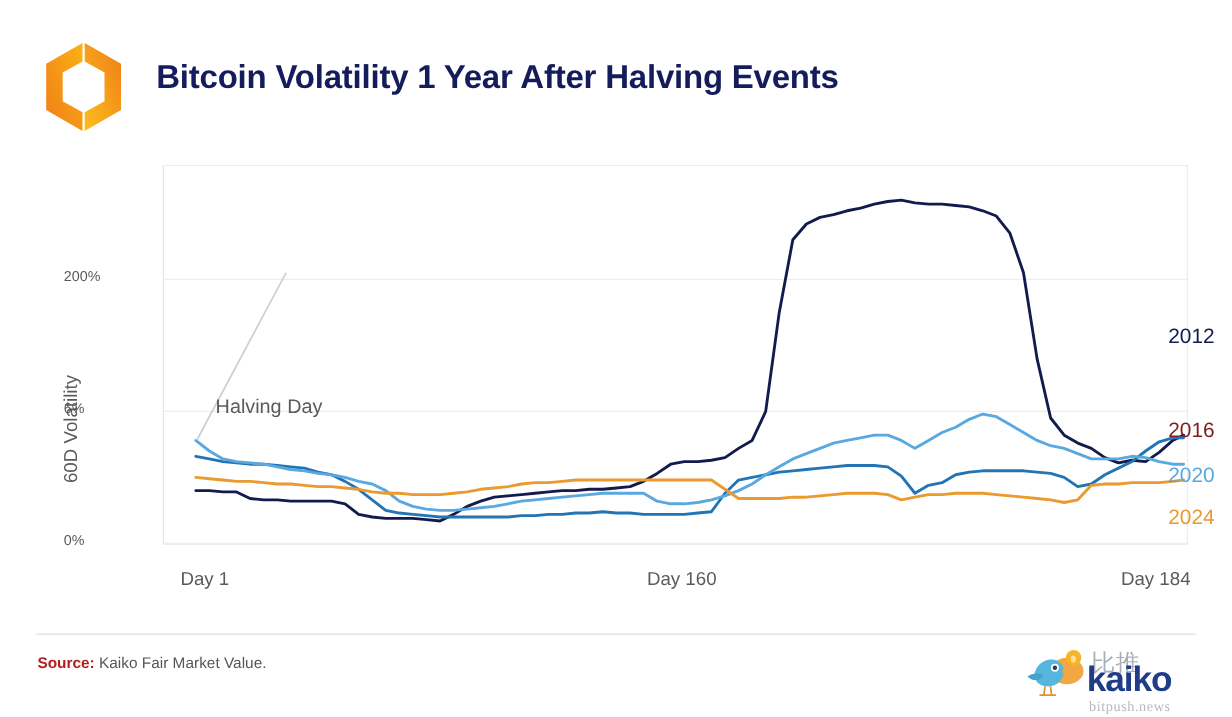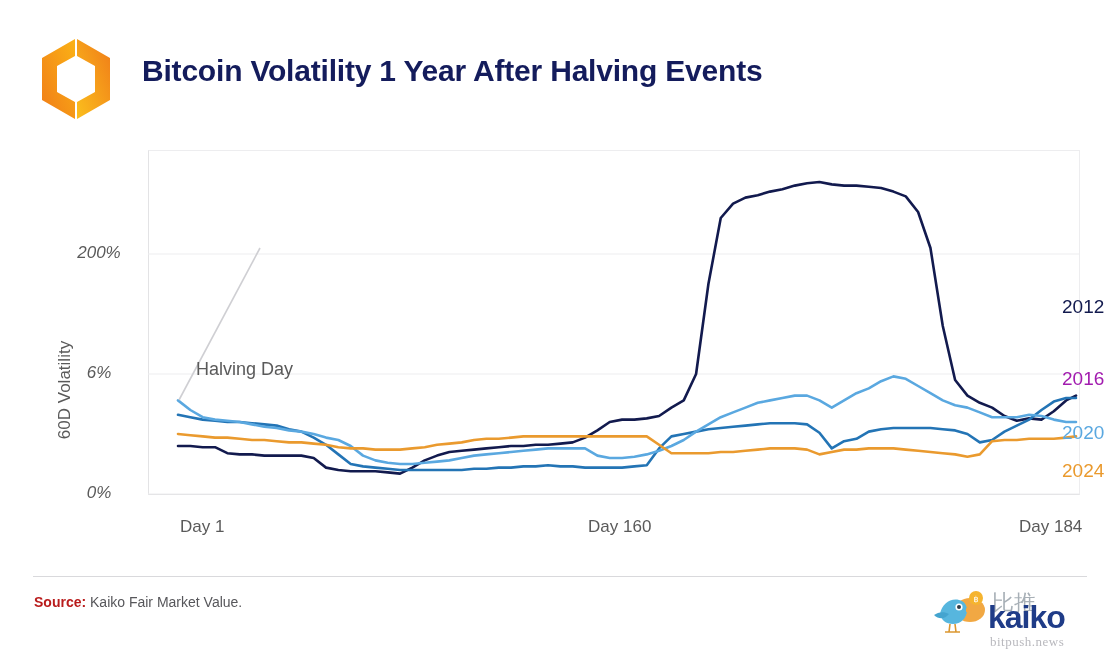--- a/index.html
+++ b/index.html
@@ -58,25 +58,24 @@
     position: absolute;
     left: 148px; top: 15px;
     width: 932px; height: 345px;
   }
 
   
   .ytick {
     position: absolute;
     right: 0;
     width: 100%;
-    text-align: center;
-    font-size: 17px;
-    color: #5a5a5a;
-    white-space: nowrap;
-    font-style: italic;
+    text-align: left;
+    font-size: 13px;
+    color: #5a5a5a;
+    white-space: nowrap;
   }
   #ylabels {
     position: absolute;
     left: 58px; top: 0;
     width: 82px; height: 375px;
   }
   #ytitle {
     position: absolute;
     left: -60px; top: 150px;
     width: 190px;
@@ -207,28 +206,28 @@
           <polyline points="30.00,284.00 42.34,285.20 54.67,286.40 67.01,287.60 79.34,287.60 91.68,288.80 104.01,290.00 116.35,290.00 128.68,291.20 141.02,292.40 153.35,292.40 165.69,293.60 178.02,294.80 190.36,297.20 202.69,298.40 215.03,298.40 227.36,299.60 239.70,299.60 252.03,299.60 264.37,298.40 276.70,297.20 289.04,294.80 301.37,293.60 313.71,292.40 326.04,290.00 338.38,288.80 350.71,288.80 363.05,287.60 375.38,286.40 387.72,286.40 400.05,286.40 412.39,286.40 424.73,286.40 437.06,286.40 449.40,286.40 461.73,286.40 474.07,286.40 486.40,286.40 498.74,286.40 511.07,294.80 523.41,303.20 535.74,303.20 548.08,303.20 560.41,303.20 572.75,302.00 585.08,302.00 597.42,300.80 609.75,299.60 622.09,298.40 634.42,298.40 646.76,298.40 659.09,299.60 671.43,304.40 683.76,302.00 696.10,299.60 708.43,299.60 720.77,298.40 733.10,298.40 745.44,298.40 757.77,299.60 770.11,300.80 782.45,302.00 794.78,303.20 807.12,304.40 819.45,306.80 831.79,304.40 844.12,291.20 856.46,290.00 868.79,290.00 881.13,288.80 893.46,288.80 905.80,288.80 918.13,287.60 928.00,286.40" fill="none" stroke="#ea9a2e" stroke-width="2.6" stroke-linejoin="round" stroke-linecap="round"></polyline>
         </g>
       <g id="annotation-leader">
           <line x1="112" y1="98" x2="31" y2="250" stroke="#cfcfd3" stroke-width="1.6"></line>
         </g>
     </svg>
 
     <div id="annotation-label">Halving Day</div>
 
     <div id="xlabels">
-        <div class="xtick" style="left: 180px; text-align: center;">Day 1</div>
+        <div class="xtick" style="left: 164px; text-align: center;">Day 1</div>
         <div class="xtick" style="left: 588.099px;">Day 160</div>
         <div class="xtick" style="left: 1019px;">Day 184</div>
       </div>
 
     <div id="legend">
         <div class="legend-item" style="color: rgb(18, 26, 78); left: 1022px; top: 161px;">2012</div>
-        <div class="legend-item" style="color: #a21caf; left: 1022px; top: 233px;">2016</div>
+        <div class="legend-item" style="color: #7f1d1d; left: 1022px; top: 246px;">2016</div>
         <div class="legend-item" style="color: rgb(90, 168, 224); left: 1022px; top: 287px;">2020</div>
         <div class="legend-item" style="color: rgb(234, 154, 46); left: 1022px; top: 325px;">2024</div>
       </div>
   </div>
 
   <div id="footer">
     <div id="footer-rule"></div>
     <div id="source">
       <b>Source:</b>
       <span>Kaiko Fair Market Value.</span>

